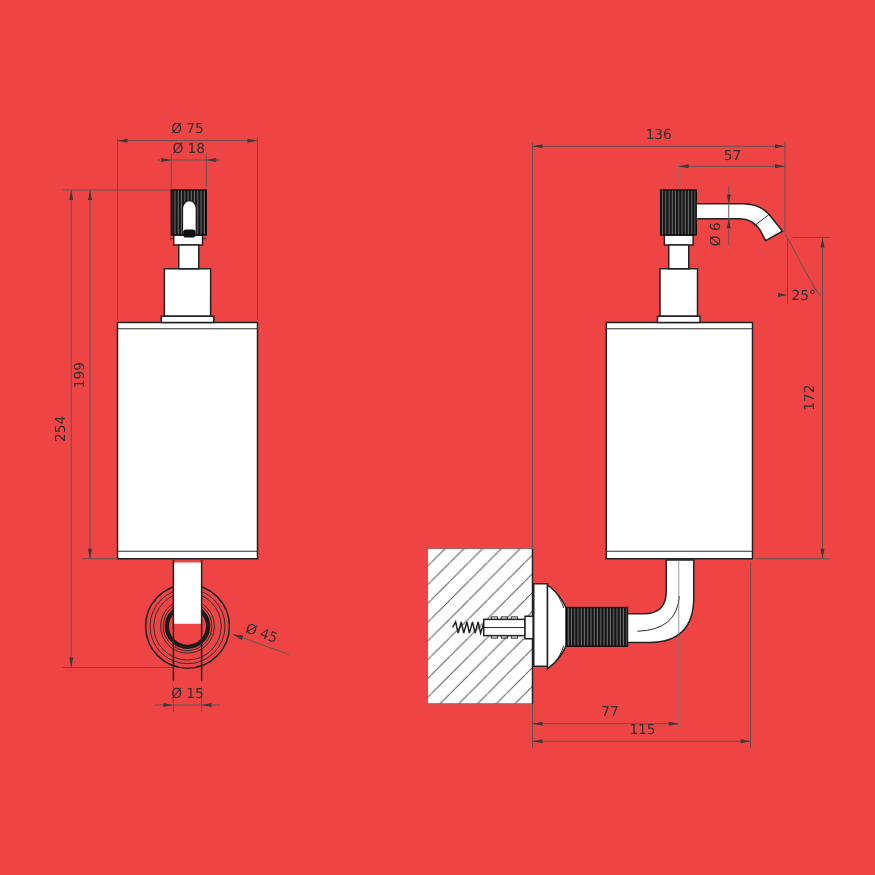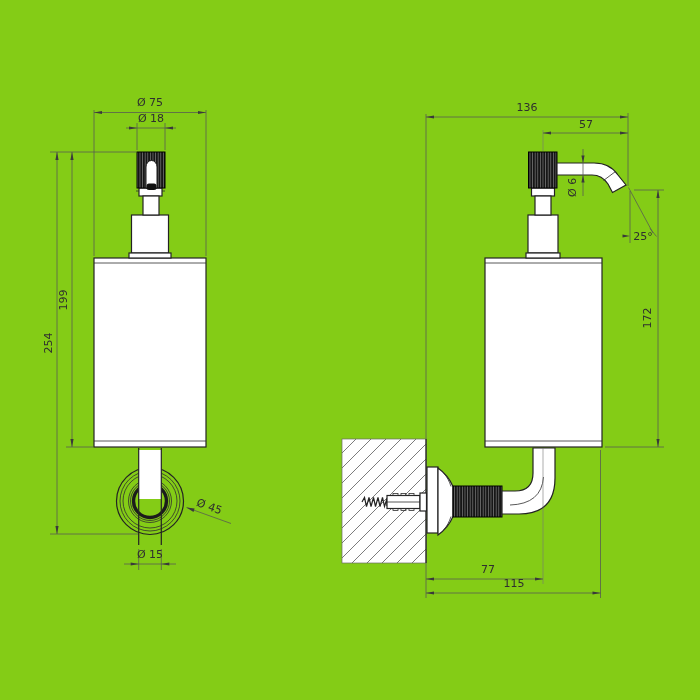--- a/index.html
+++ b/index.html
@@ -1,16 +1,16 @@
 <!DOCTYPE html>
 <html><head>
 <meta charset="utf-8">
 <style>
   html,body{margin:0;padding:0;background:#ffffff;}
-  .sheet{position:relative;width:700px;height:700px;background:#84cc16;overflow:hidden;
+  .sheet{position:relative;width:700px;height:700px;background:#ef4444;overflow:hidden;
          font-family:"DejaVu Sans", sans-serif;}
   svg text{font-family:"DejaVu Sans", sans-serif;font-size:11px;fill:#2f2f2f;}
   svg .obj{stroke:#232323;fill:none;stroke-width:1.2;}
   svg .objf{stroke:#232323;fill:#ffffff;stroke-width:1.2;}
   svg .thin{stroke:#2e2e2e;fill:none;stroke-width:0.8;}
   svg .dim{stroke:#555555;fill:none;stroke-width:0.75;}
   svg .cl{stroke:#777777;fill:none;stroke-width:0.6;}
   svg .ah{fill:#3a3a3a;stroke:none;}
 </style>
 </head>

